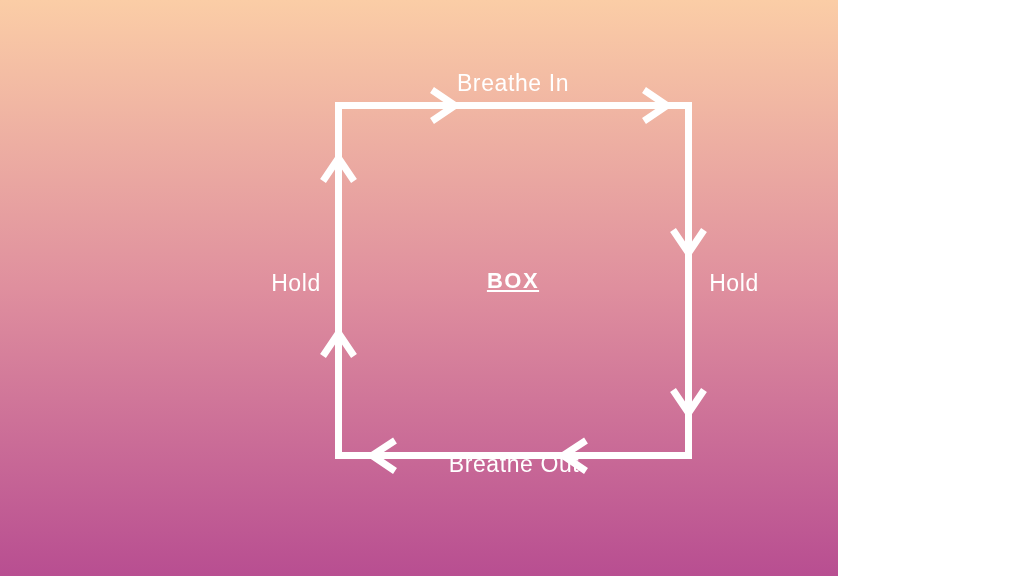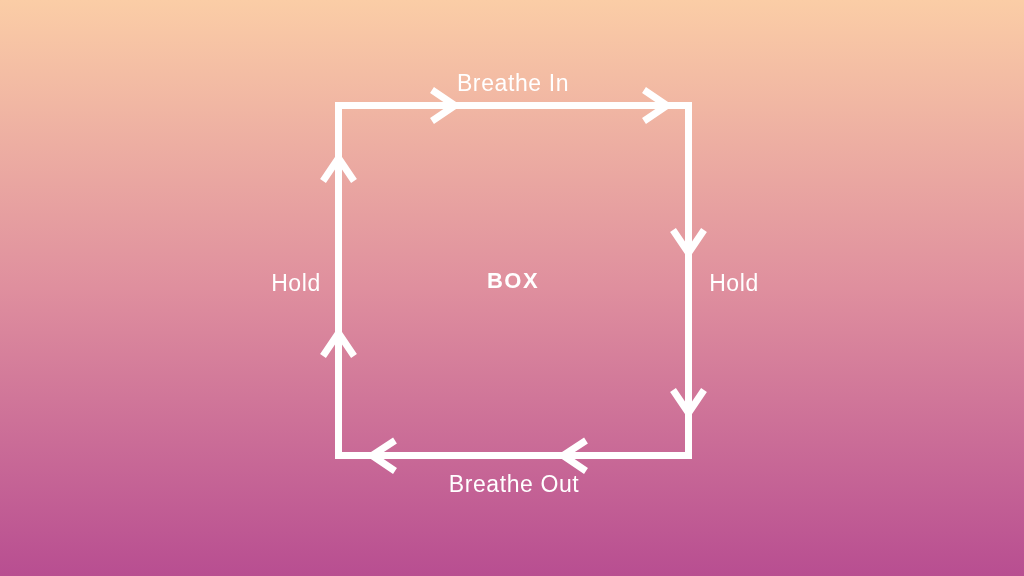--- a/index.html
+++ b/index.html
@@ -1,21 +1,21 @@
 <!DOCTYPE html>
 <html style="--line: #FFFFFF; --text: #FFFFFF; --bg-top: #FBCDA6; --bg-mid: #DF8F9E; --bg-bottom: #B84E91;"><head>
 <meta charset="utf-8">
 <style>
   html, body {
     margin: 0;
     padding: 0;
   }
   .stage {
     position: relative;
-    width: 1024px;
+    width: 838px;
     height: 576px;
     overflow: hidden;
     background: linear-gradient(180deg,
       var(--bg-top, #FBCDA6) 0%,
       var(--bg-mid, #DF8F9E) 50%,
       var(--bg-bottom, #B84E91) 100%);
     font-family: "Liberation Sans", sans-serif;
   }
   svg.diagram {
     position: absolute;
@@ -35,34 +35,35 @@
     position: absolute;
     transform: translate(-50%, -50%);
     color: var(--text, #FFFFFF);
     font-size: 23px;
     letter-spacing: 0.6px;
     white-space: nowrap;
     line-height: 1;
   }
   .label-top    { left: 513px; top: 83px; }
   .label-right  { left: 734px; top: 283px; }
-  .label-bottom { left: 514px; top: 484px; }
+  .label-bottom { left: 514px; top: 464px; }
   .label-left   { left: 296px; top: 283px; }
   .center-title {
     position: absolute;
     left: 513px;
     top: 281px;
     transform: translate(-50%, -50%);
     color: var(--text, #FFFFFF);
     font-size: 22px;
     font-weight: bold;
     letter-spacing: 1.5px;
     line-height: 30px;
     text-align: center;
     white-space: nowrap;
+    text-decoration: underline;
   }
   .center-title span { display: block; }
 </style>
 </head>
 <body>
 
 <div class="stage">
 
   <svg class="diagram" viewBox="0 0 1024 576">
 

